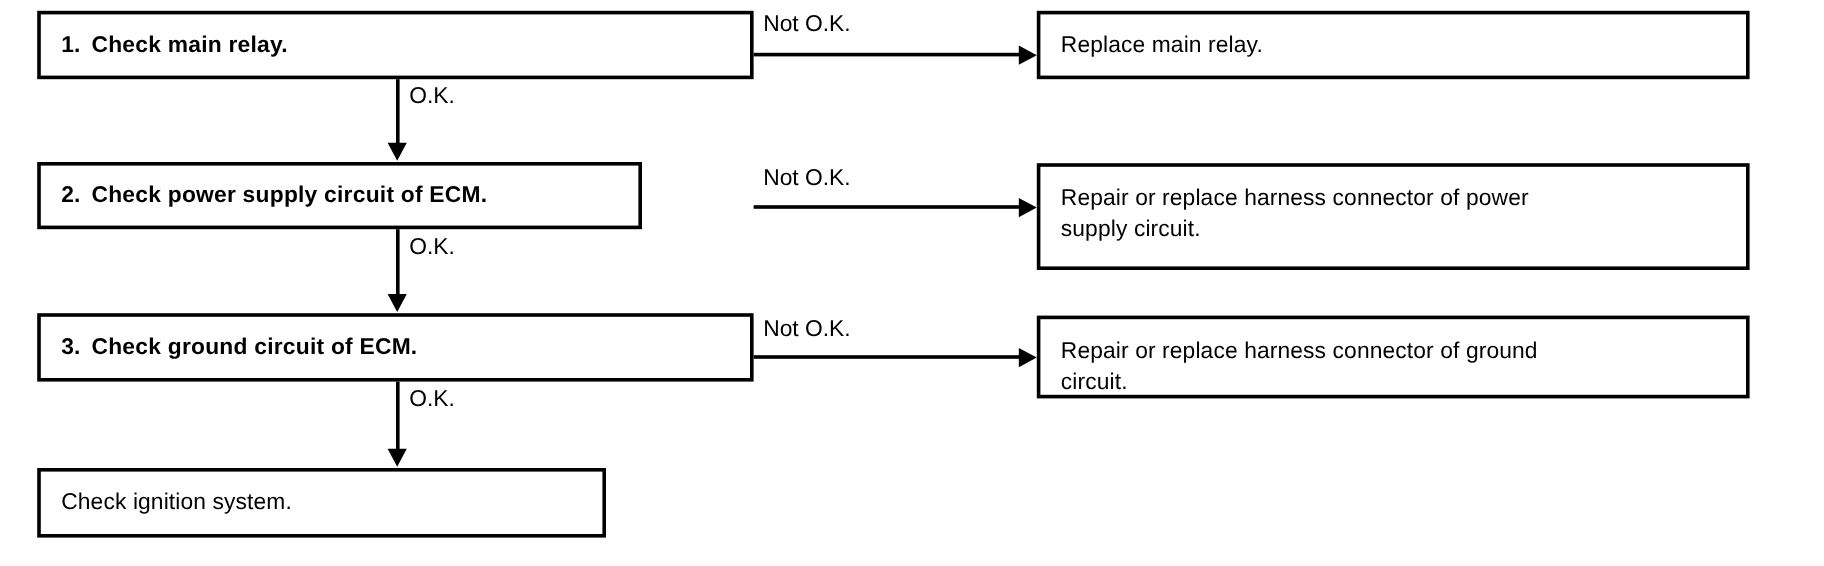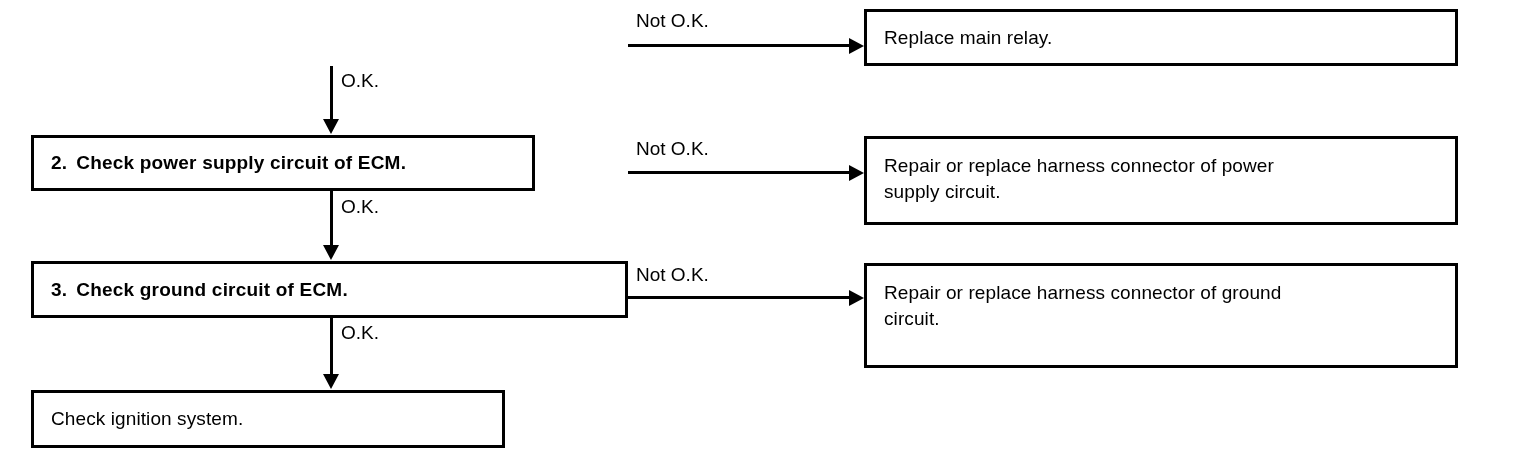--- a/index.html
+++ b/index.html
@@ -78,20 +78,23 @@
     border-left: 8px solid transparent;
     border-right: 8px solid transparent;
     border-top: 15px solid #000000;
   }
 </style>
 </head>
 <body>
 
 <div id="canvas">
 
+  <div class="box step-box" style="left:31px; top:9px; width:597px; height:57px;">
+    <div class="box-text vcenter-1"><span class="num">1.</span><span>Check main relay.</span></div>
+  </div>
 
   <div class="edge-label" style="left:636px; top:10px;">Not O.K.</div>
   <div class="hline" style="left:628px; top:44px; width:224px;"></div>
   <div class="arrow-right" style="left:849px; top:38px;"></div>
 
   <div class="box" style="left:864px; top:9px; width:594px; height:57px;">
     <div class="box-text vcenter-1">Replace main relay.</div>
   </div>
 
   <div class="edge-label" style="left:341px; top:70px;">O.K.</div>
@@ -116,21 +119,21 @@
   <div class="arrow-down" style="left:323px; top:245px;"></div>
 
   <div class="box step-box" style="left:31px; top:261px; width:597px; height:57px;">
     <div class="box-text vcenter-1"><span class="num">3.</span><span>Check ground circuit of ECM.</span></div>
   </div>
 
   <div class="edge-label" style="left:636px; top:264px;">Not O.K.</div>
   <div class="hline" style="left:628px; top:296px; width:224px;"></div>
   <div class="arrow-right" style="left:849px; top:290px;"></div>
 
-  <div class="box" style="left:864px; top:263px; width:594px; height:105px;">
+  <div class="box" style="left:864px; top:263px; width:594px; height:69px;">
     <div class="box-text vtop-2">Repair or replace harness connector of ground
 circuit.</div>
   </div>
 
   <div class="edge-label" style="left:341px; top:322px;">O.K.</div>
   <div class="vline" style="left:330px; top:318px; height:58px;"></div>
   <div class="arrow-down" style="left:323px; top:374px;"></div>
 
   <div class="box" style="left:31px; top:390px; width:474px; height:58px;">
     <div class="box-text vcenter-1">Check ignition system.</div>

